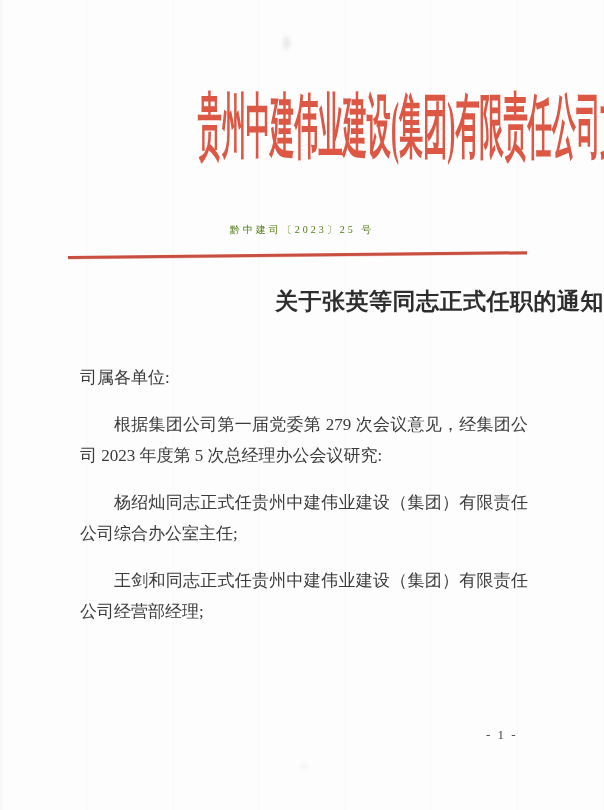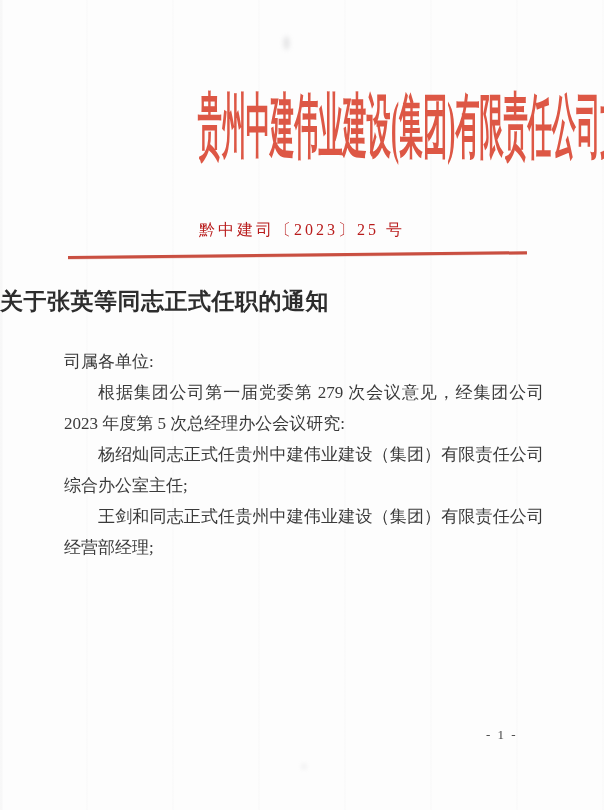--- a/index.html
+++ b/index.html
@@ -49,58 +49,58 @@
     transform: scaleX(0.345);
     transform-origin: 50% 50%;
     letter-spacing: 0;
   }
   .doc-number {
     position: absolute;
     top: 217px;
     left: 0;
     width: 604px;
     text-align: center;
-    font-size: 16px;
+    font-size: 10px;
     line-height: 26px;
     letter-spacing: 3px;
-    color: #b91c1c;
+    color: #4d7c0f;
   }
   .red-divider {
     position: absolute;
     top: 256px;
     left: 68px;
     width: 459px;
     height: 2.5px;
     background: #c94f41;
     transform: rotate(-0.6deg);
     transform-origin: left center;
     box-shadow: 0 0.5px 0 rgba(201,79,65,0.35);
   }
   .doc-title {
     position: absolute;
     top: 284px;
     left: 0;
     width: 604px;
-    text-align: left;
+    text-align: right;
     font-size: 23px;
     line-height: 36px;
     font-weight: bold;
     color: #2d2d2d;
     letter-spacing: 0.5px;
   }
   .doc-body {
     position: absolute;
     top: 346px;
     left: 64px;
     width: 480px;
     font-size: 17px;
     color: #3a3a3a;
   }
   .doc-body p {
-    margin: 0;
+    margin: 16px;
     line-height: 31px;
     text-align: justify;
   }
   .doc-body p.para { text-indent: 2em; }
   .page-number {
     position: absolute;
     top: 727px;
     left: 486px;
     font-size: 13px;
     letter-spacing: 2px;

